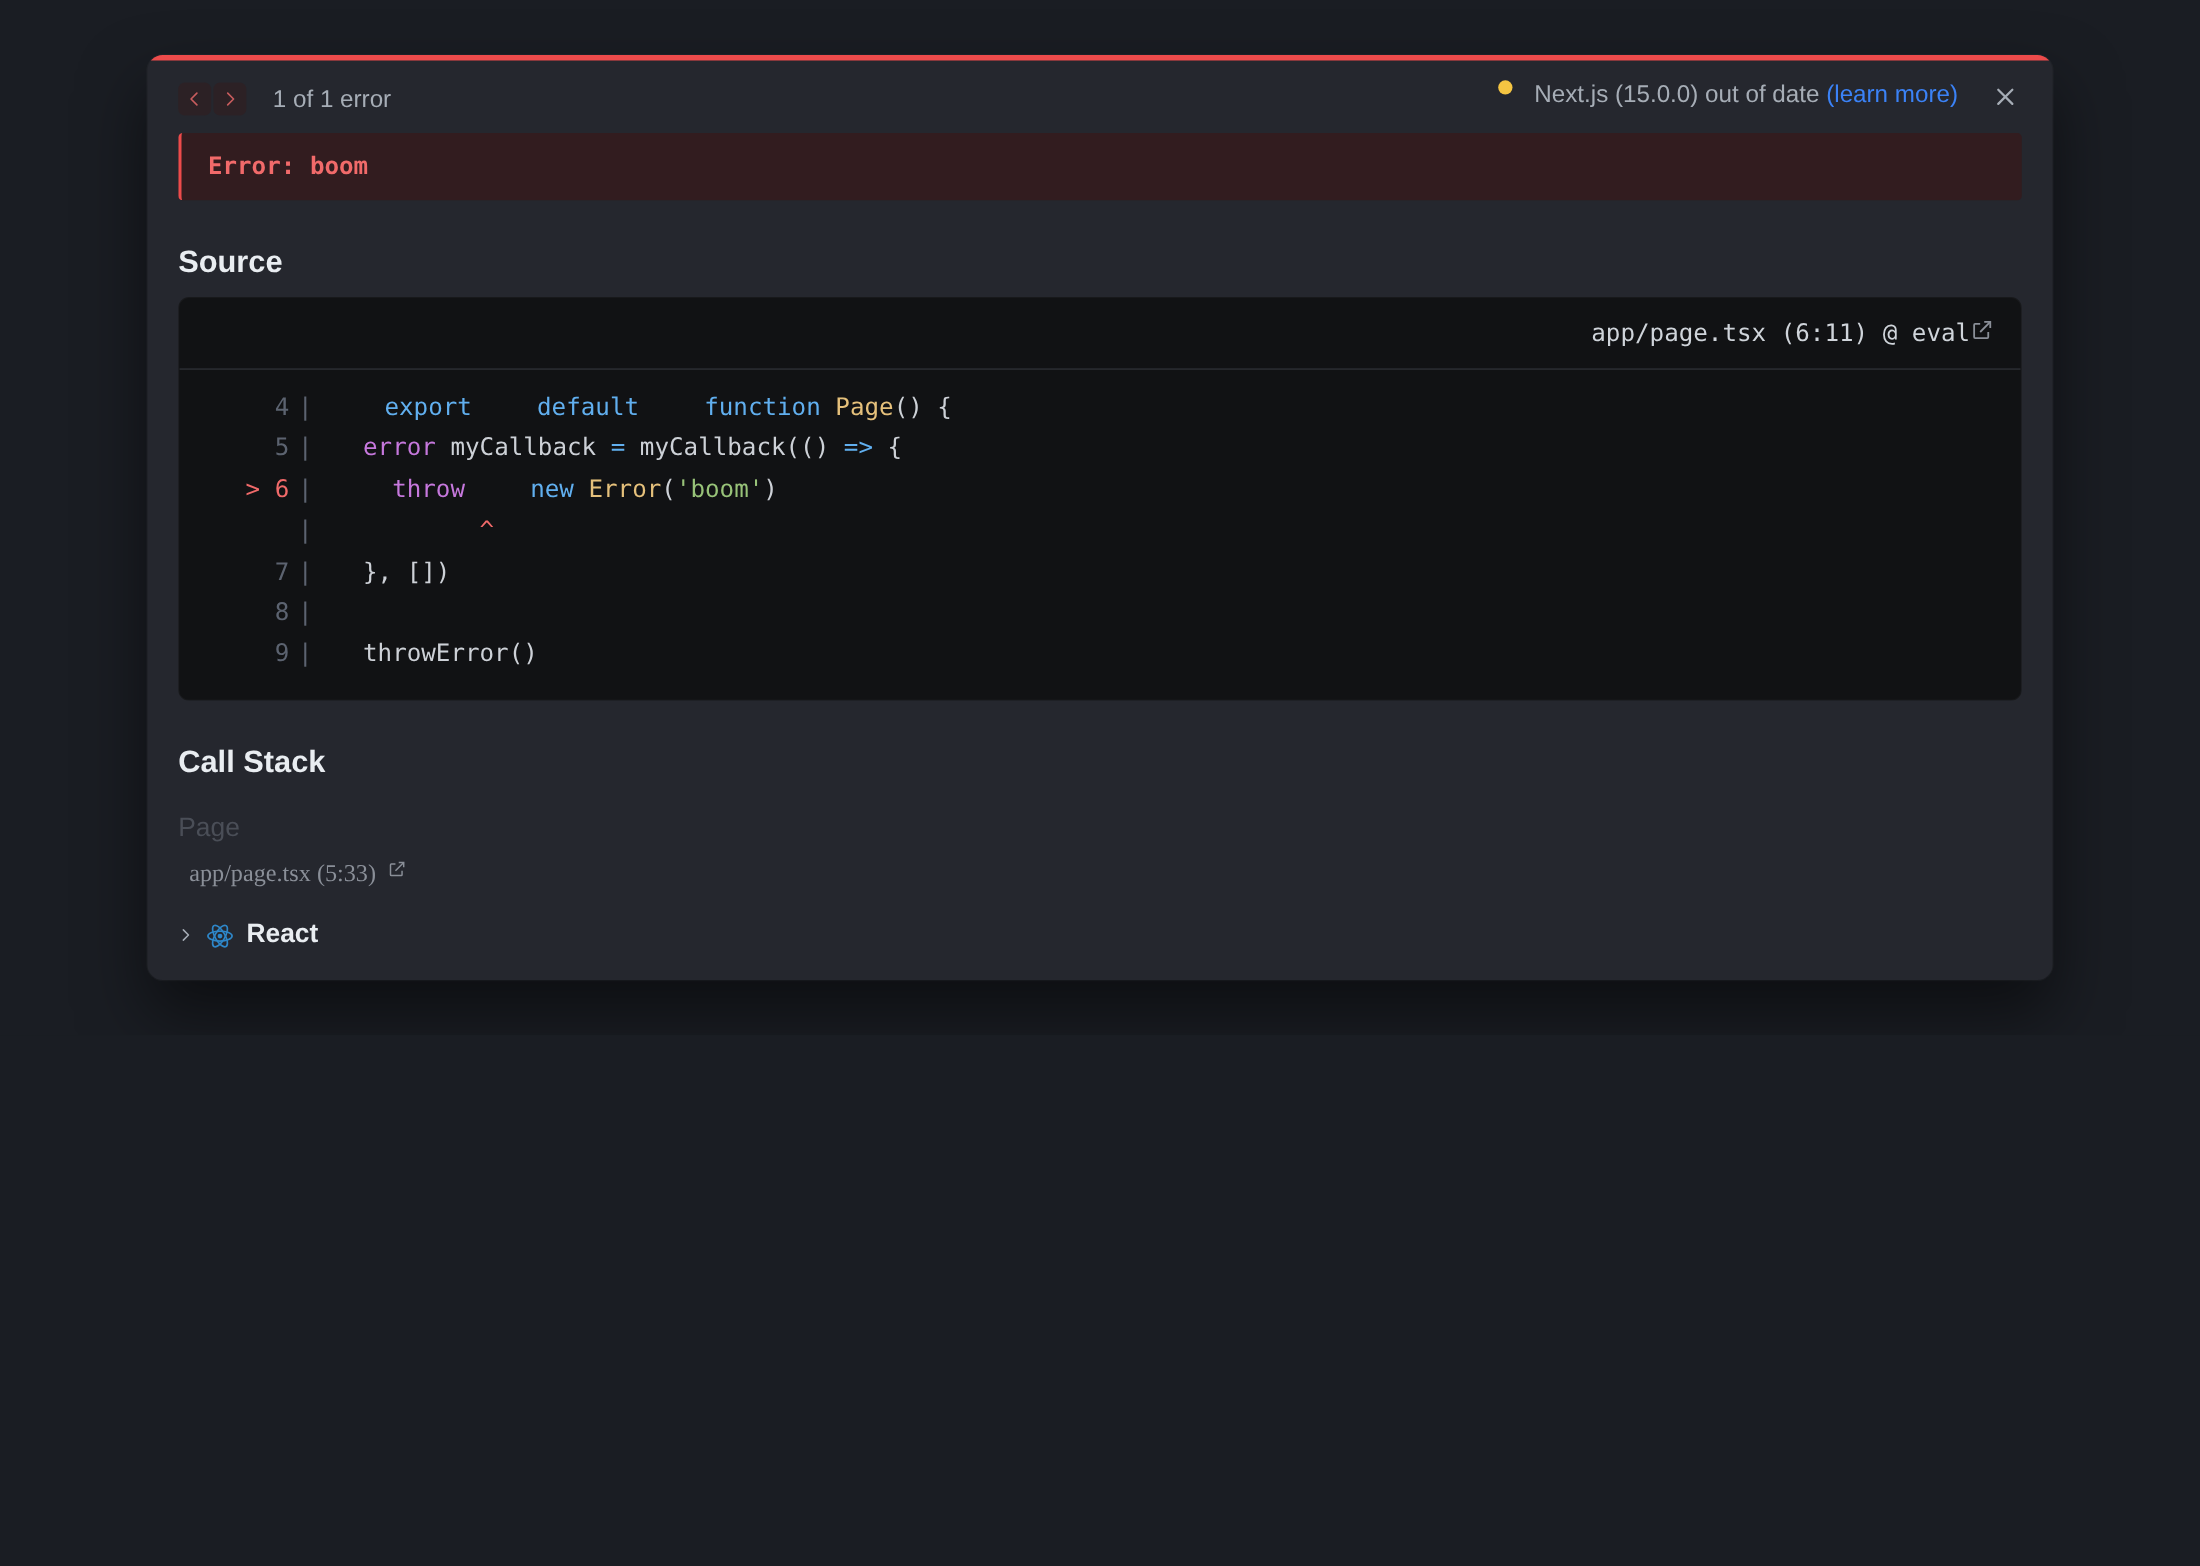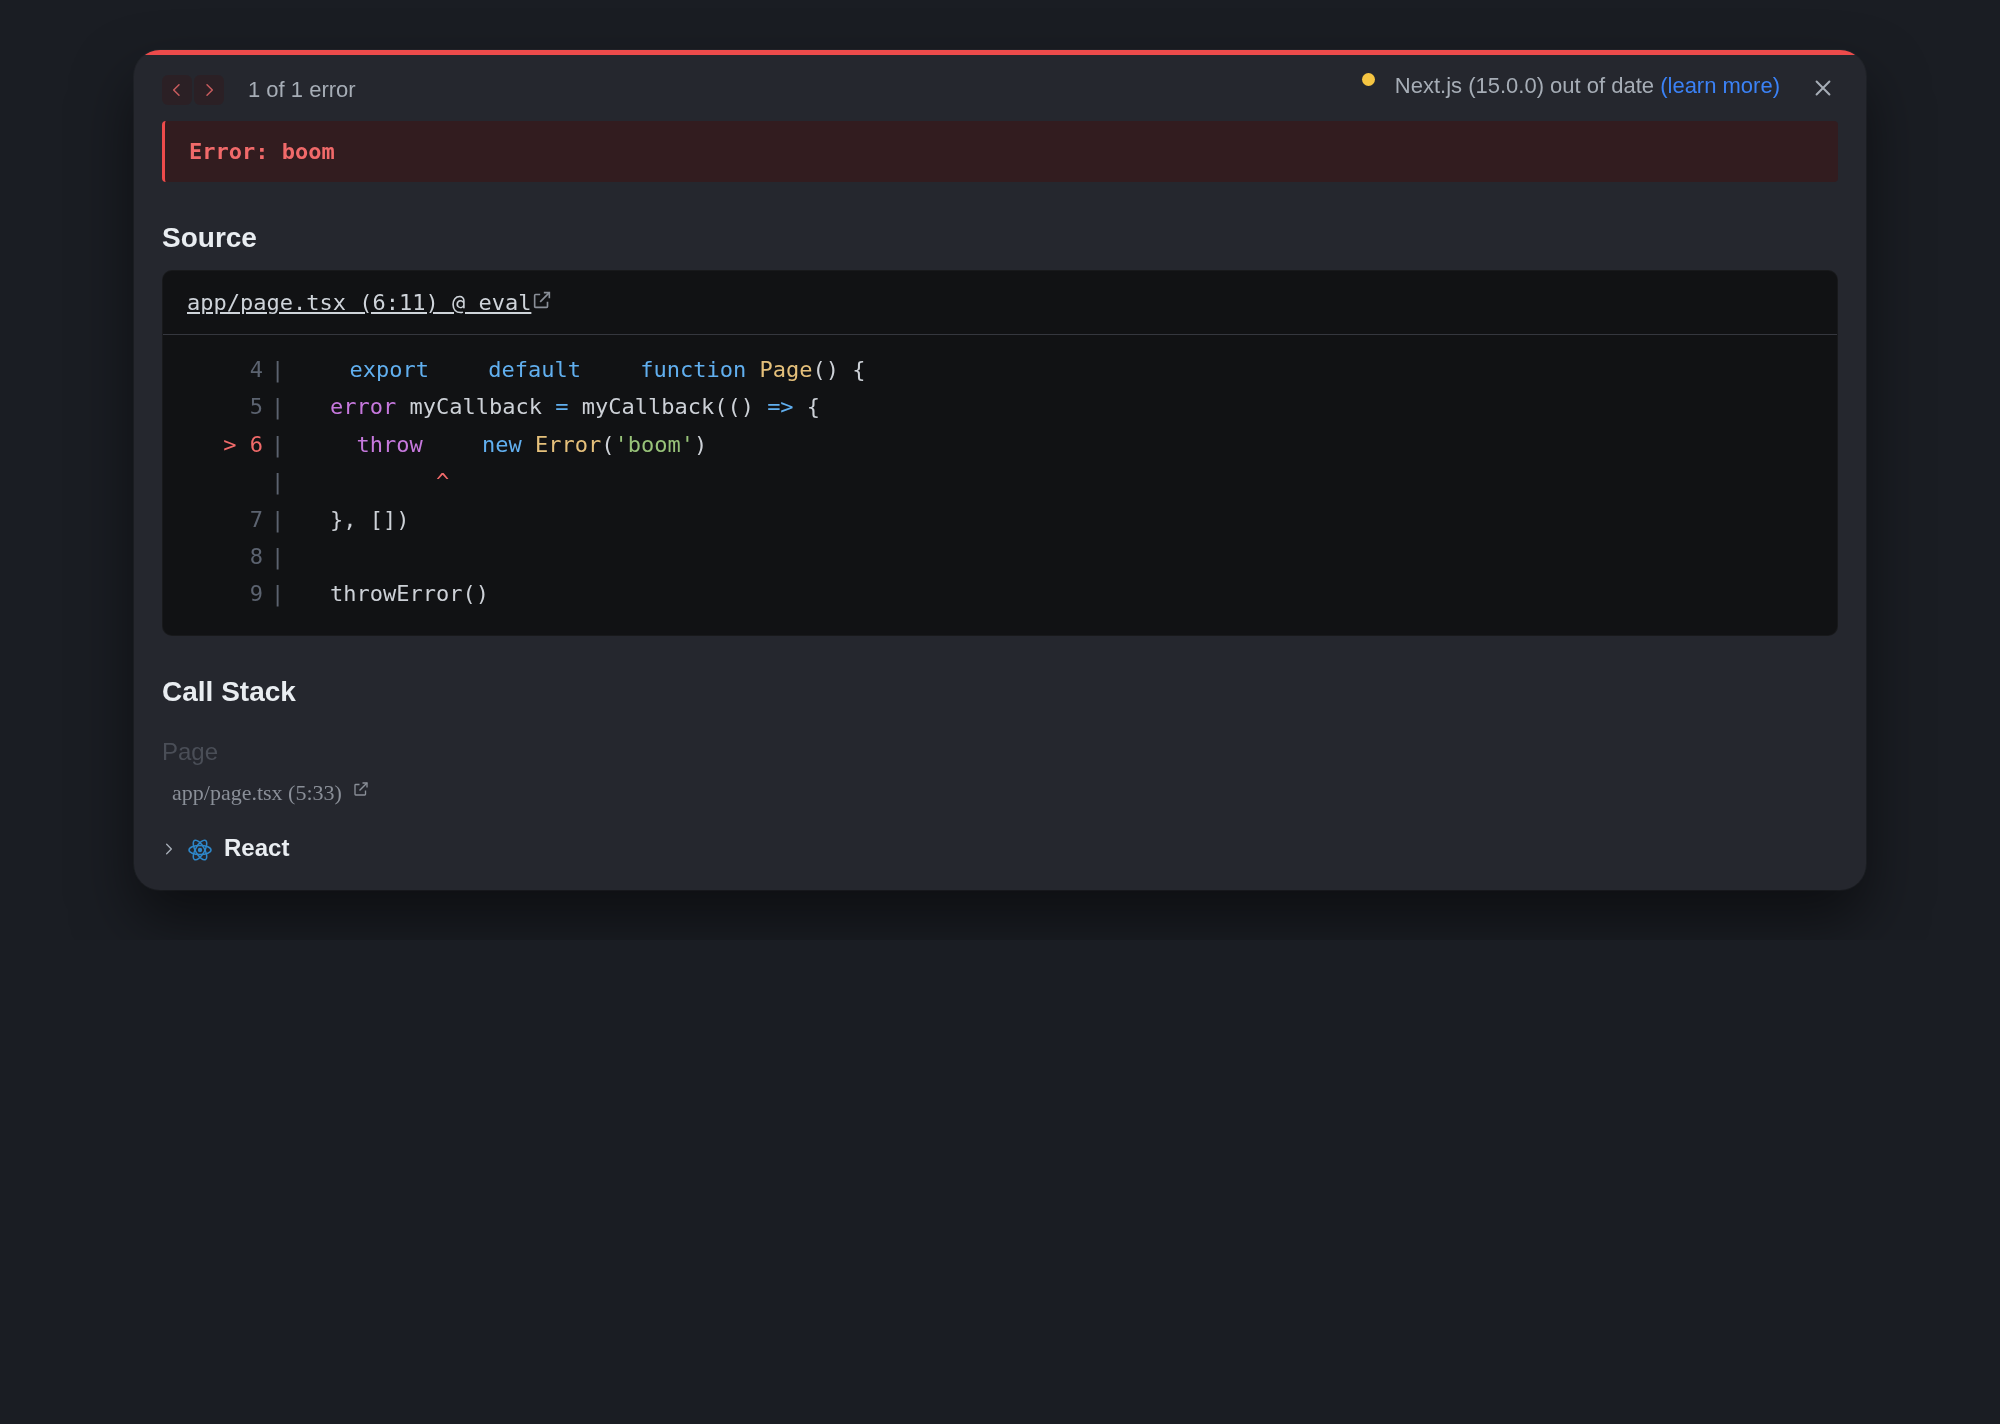--- a/index.html
+++ b/index.html
@@ -31,21 +31,21 @@
   }
   body {
     display: flex;
     justify-content: center;
     padding: 50px 20px;
   }
   .panel {
     width: 1732px;
     max-width: 100%;
     background: var(--bg-panel);
-    border-radius: 26px;
+    border-radius: 14px;
     position: relative;
     overflow: hidden;
     box-shadow: 0 0 0 1px rgba(255,255,255,0.03), 0 30px 60px rgba(0,0,0,0.5);
     padding-bottom: 20px;
   }
   .panel .redbar {
     height: 5px;
     width: 100%;
     background: var(--red);
   }
@@ -107,25 +107,25 @@
   h2.section { font-size: 28px; font-weight: 700; margin: 40px 28px 16px 28px; }
 
   .code-card {
     margin: 0 28px;
     background: var(--bg-code);
     border-radius: 10px;
     overflow: hidden;
     border: 1px solid rgba(255,255,255,0.03);
   }
   .code-head {
-    display:flex; align-items:center; justify-content:flex-start;
+    display:flex; align-items:center; justify-content:flex-end;
     padding: 18px 24px;
     border-bottom: 1px solid var(--border-sub);
     font-family: ui-monospace, SFMono-Regular, Menlo, Consolas, monospace;
-    color: #cfd4da; font-size: 22px; text-decoration: underline;
+    color: #cfd4da; font-size: 22px;
   }
   .open-ext { color: #8a8f98; }
   .open-ext svg { width:22px; height:22px; stroke: currentColor; fill: none; stroke-width:1.8; }
 
   .code-body {
     padding: 16px 6px 22px 6px;
     font-family: ui-monospace, SFMono-Regular, Menlo, Consolas, monospace;
     font-size: 22px; line-height: 1.7;
   }
   .code-line { display:flex; white-space: pre; }

